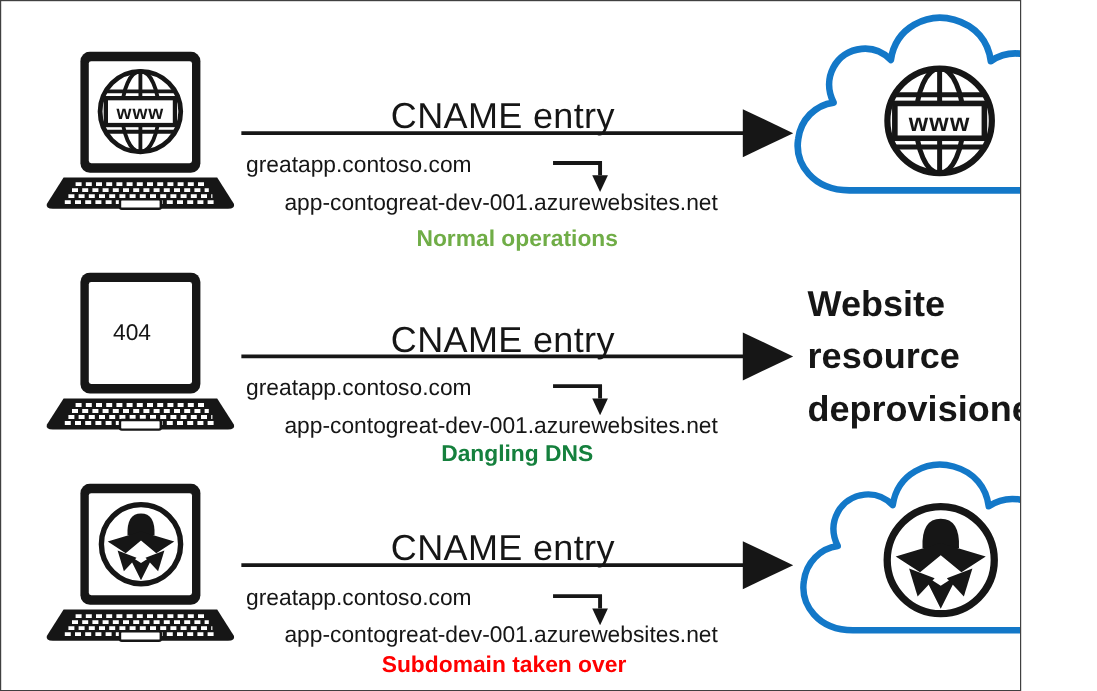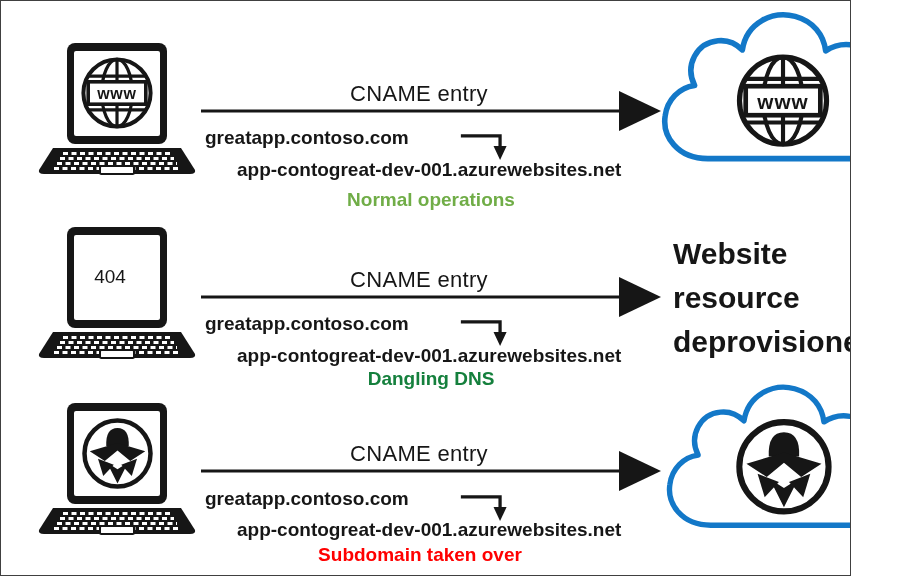--- a/index.html
+++ b/index.html
@@ -4,22 +4,22 @@
 <style>
   html,body{margin:0;padding:0;background:#fff;}
   #canvas{
     position:relative;width:851px;height:576px;box-sizing:border-box;
     background:#fff;border:1px solid #404040;overflow:hidden;
     font-family:"Liberation Sans",sans-serif;color:var(--ink,#161616);
   }
   svg{color:var(--ink,#161616);display:block;}
   .abs{position:absolute;}
   .txt{position:absolute;white-space:nowrap;}
-  .cname{font-size:22px;font-weight:500;letter-spacing:.3px;text-align:center;color:var(--ink);}
-  .domain{font-size:19px;font-weight:700;color:var(--ink);}
+  .cname{font-size:30px;font-weight:500;letter-spacing:.3px;text-align:center;color:var(--ink);}
+  .domain{font-size:19px;font-weight:400;color:var(--ink);}
   .status{font-size:19px;font-weight:700;text-align:center;}
   .dest-text{position:absolute;font-size:30px;font-weight:600;line-height:44px;
     text-align:left;color:var(--ink);white-space:normal;}
   .globe-label{font:600 20px "Liberation Sans",sans-serif;fill:currentColor;
     text-anchor:middle;letter-spacing:1px;}
   .screen-404{font:400 19px "Liberation Sans",sans-serif;fill:currentColor;text-anchor:middle;}
 </style>
 </head>
 <body>
 

